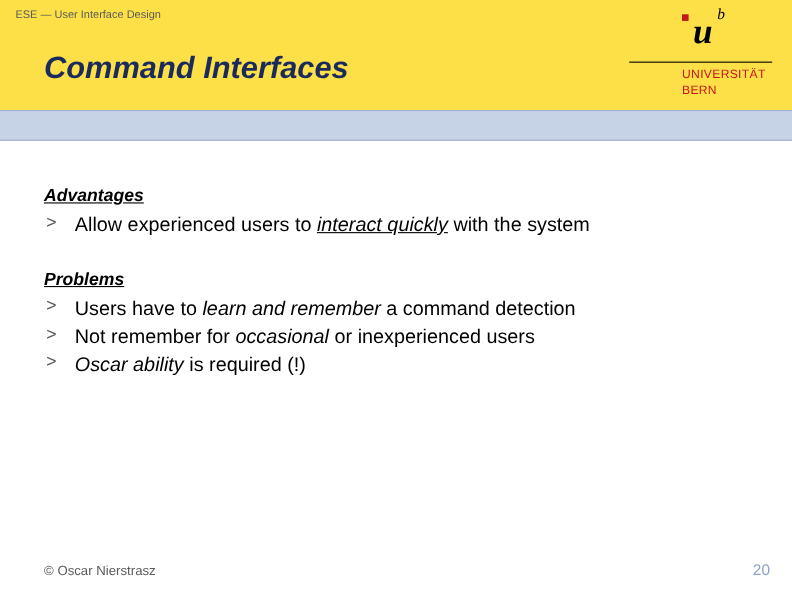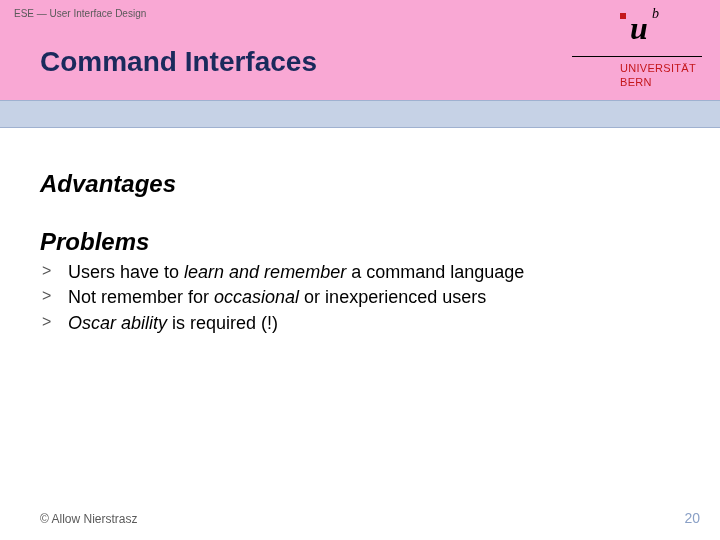--- a/index.html
+++ b/index.html
@@ -8,36 +8,37 @@
     width: 720px;
     height: 540px;
     font-family: Arial, Helvetica, sans-serif;
     background: #ffffff;
     position: relative;
     overflow: hidden;
   }
   .header-strip {
     position: relative;
     height: 100px;
-    background: #f9a8d4;
+    background: #fde047;
   }
   .course-label {
     position: absolute;
     top: 8px;
     left: 14px;
     font-size: 10px;
     color: #5a5a5a;
   }
   .slide-title {
     position: absolute;
     top: 46px;
     left: 40px;
     font-size: 28px;
     font-weight: bold;
     color: #1a2a5c;
+    font-style: italic;
   }
   .logo-area {
     position: absolute;
     top: 8px;
     right: 18px;
     width: 130px;
     height: 90px;
   }
   .logo-u {
     position: relative;
@@ -107,24 +108,25 @@
     border-bottom: 1px solid #9fb1d0;
   }
   .content {
     position: absolute;
     top: 170px;
     left: 40px;
     right: 40px;
     color: #000;
   }
   .section-heading {
-    font-size: 24px;
+    font-size: 16px;
     font-weight: bold;
     font-style: italic;
     margin: 0 0 4px 0;
+    text-decoration: underline;
   }
   .bullet-list {
     margin: 0 0 30px 0;
     padding: 0;
     list-style: none;
   }
   .bullet-list li {
     font-size: 18px;
     line-height: 1.35;
     padding-left: 28px;
@@ -176,31 +178,34 @@
     </div>
   </div>
 </div>
 
 <div class="blue-band"></div>
 
 <div class="content">
 
   <div class="section-heading">Advantages</div>
   <ul class="bullet-list">
+    <li>
+      <span>Allow experienced users to </span><span class="em1u">interact quickly</span><span> with the system</span>
+    </li>
   </ul>
 
   <div class="section-heading">Problems</div>
   <ul class="bullet-list">
     <li>
-      <span>Users have to </span><span class="em1">learn and remember</span><span> a command language</span>
+      <span>Users have to </span><span class="em1">learn and remember</span><span> a command detection</span>
     </li>
     <li>
       <span>Not remember for </span><span class="em1">occasional</span><span> or inexperienced users</span>
     </li>
     <li>
       <span class="em1">Oscar ability</span><span> is required (!)</span>
     </li>
   </ul>
 
 </div>
 
-<div class="footer-left">© Allow Nierstrasz</div>
+<div class="footer-left">© Oscar Nierstrasz</div>
 <div class="footer-right">20</div>
 
 </body></html>

